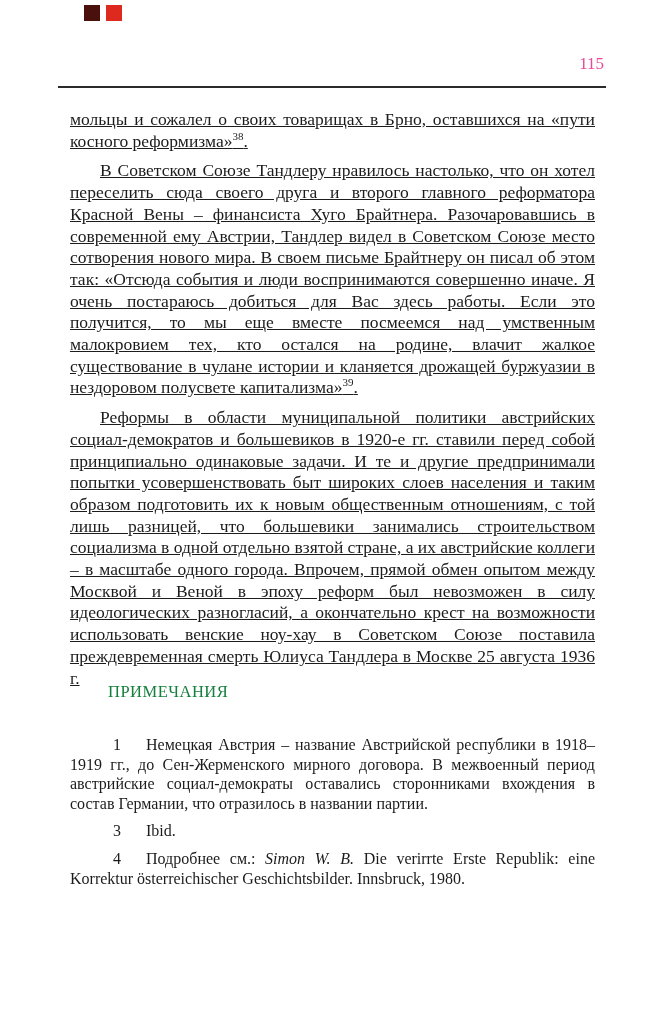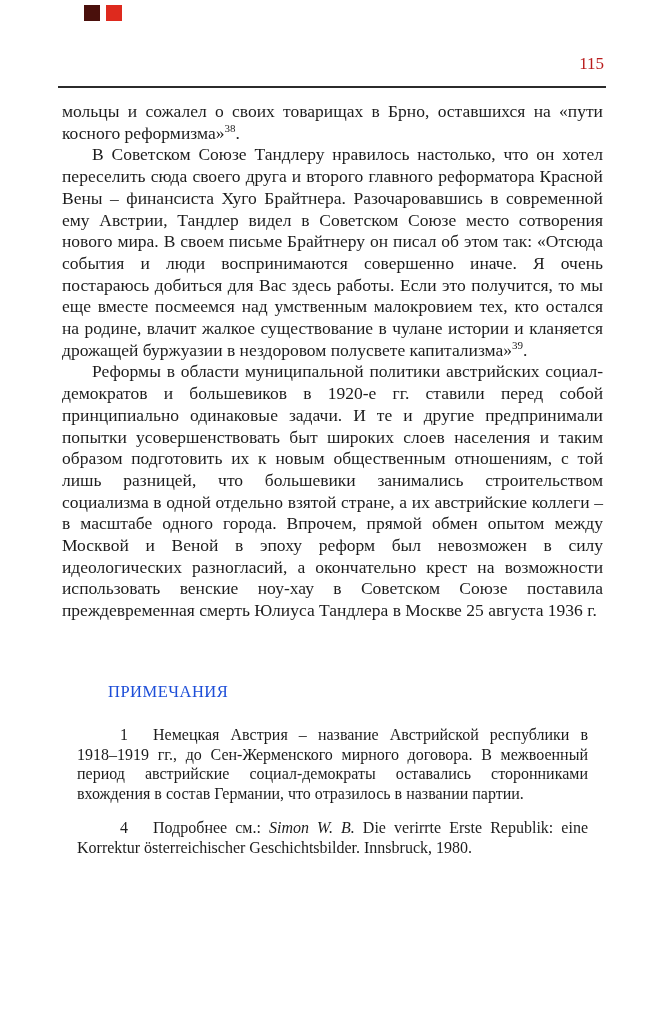--- a/index.html
+++ b/index.html
@@ -21,57 +21,57 @@
   }
   .running-title {
     position: absolute; left: 0; right: 0; top: 2px;
     text-align: center;
     font-size: 17px;
     color: #222;
   }
   .page-number {
     position: absolute; right: 2px; top: 2px;
     font-size: 17px;
-    color: #b91c1c;
+    color: #ec4899;
     text-align: center;
   }
   .header-rule {
     position: absolute; left: 58px; top: 86px;
     width: 548px; height: 0;
     border-top: 2px solid #2b2b2b;
   }
 
   .body-text {
     position: absolute;
     top: 101px; left: 62px; width: 541px;
     font-size: 17.5px;
     line-height: 21.7px;
     text-align: justify;
   }
-  .body-text p { margin: 0; }
+  .body-text p { margin: 8px; text-decoration: underline; }
   .body-text p.indent { text-indent: 30px; }
   sup {
     font-size: 11px;
     line-height: 0;
     vertical-align: super;
   }
 
   .notes-section {
     position: absolute;
     top: 682px; left: 62px; width: 541px;
   }
   .notes-heading {
-    margin: 0 0 23px 46px;
+    margin: 0 0 33px 46px;
     font-size: 16.5px;
     font-weight: normal;
     letter-spacing: 0.5px;
-    color: #1d4ed8;
+    color: #15803d;
   }
   .notes-list p.note {
-    margin: 15px;
+    margin: 8px;
     font-size: 16px;
     line-height: 19.6px;
     text-align: justify;
     text-indent: 43px;
   }
   .note-num { display: inline-block; min-width: 33px; text-indent: 0; }
   em { font-style: italic; }
 </style>
 </head>
 <body>
@@ -87,15 +87,16 @@
 <div class="body-text">
     <p class=""><span>мольцы и сожалел о своих товарищах в Брно, оставшихся на «пути косного реформизма»</span><sup>38</sup><span>.</span></p>
     <p class="indent"><span>В Советском Союзе Тандлеру нравилось настолько, что он хотел переселить сюда своего друга и второго главного реформатора Красной Вены – финансиста Хуго Брайтнера. Разочаровавшись в современной ему Австрии, Тандлер видел в Советском Союзе место сотворения нового мира. В своем письме Брайтнеру он писал об этом так: «Отсюда события и люди воспринимаются совершенно иначе. Я очень постараюсь добиться для Вас здесь работы. Если это получится, то мы еще вместе посмеемся над умственным малокровием тех, кто остался на родине, влачит жалкое существование в чулане истории и кланяется дрожащей буржуазии в нездоровом полусвете капитализма»</span><sup>39</sup><span>.</span></p>
     <p class="indent"><span>Реформы в области муниципальной политики австрийских социал-демократов и большевиков в 1920-е гг. ставили перед собой принципиально одинаковые задачи. И те и другие предпринимали попытки усовершенствовать быт широких слоев населения и таким образом подготовить их к новым общественным отношениям, с той лишь разницей, что большевики занимались строительством социализма в одной отдельно взятой стране, а их австрийские коллеги – в масштабе одного города. Впрочем, прямой обмен опытом между Москвой и Веной в эпоху реформ был невозможен в силу идеологических разногласий, а окончательно крест на возможности использовать венские ноу-хау в Советском Союзе поставила преждевременная смерть Юлиуса Тандлера в Москве 25 августа 1936 г.</span></p>
   </div>
 
 <div class="notes-section">
   <h2 class="notes-heading">ПРИМЕЧАНИЯ</h2>
   <div class="notes-list">
       <p class="note"><span class="note-num">1</span><span>Немецкая Австрия – название Австрийской республики в 1918–1919 гг., до Сен-Жерменского мирного договора. В межвоенный период австрийские социал-демократы оставались сторонниками вхождения в состав Германии, что отразилось в названии партии.</span></p>
+      <p class="note"><span class="note-num">3</span><span>Ibid.</span></p>
       <p class="note"><span class="note-num">4</span><span>Подробнее см.: </span><em>Simon W. B.</em><span> Die verirrte Erste Republik: eine Korrektur österreichischer Geschichtsbilder. Innsbruck, 1980.</span></p>
     </div>
 </div>
 
 </body></html>

